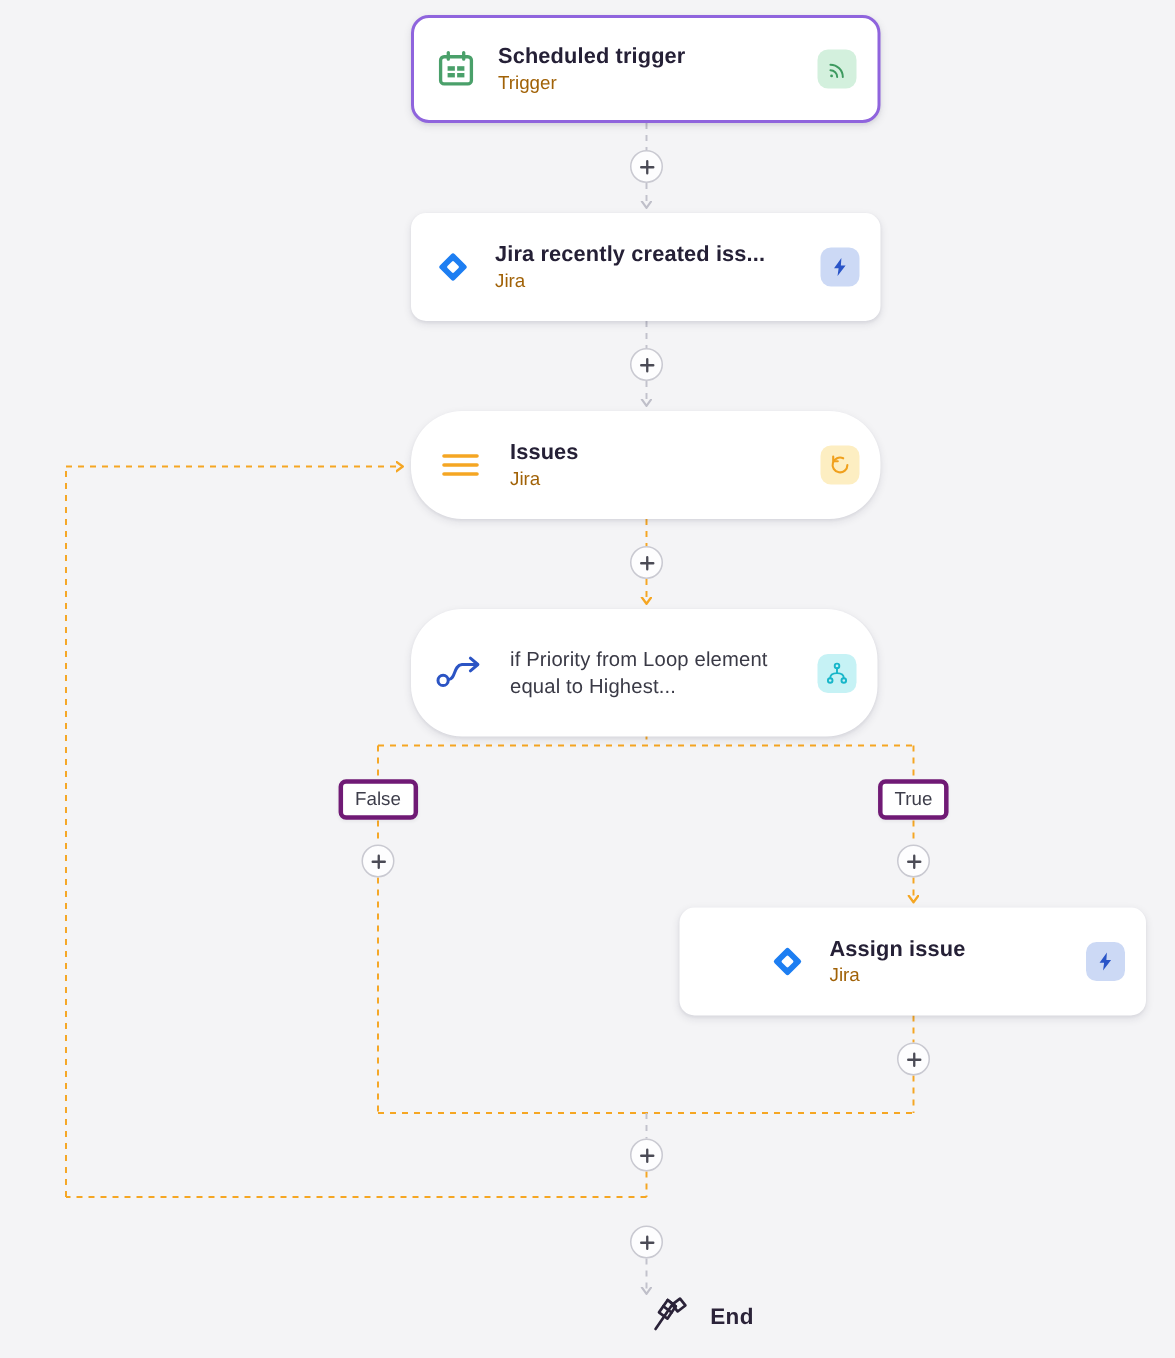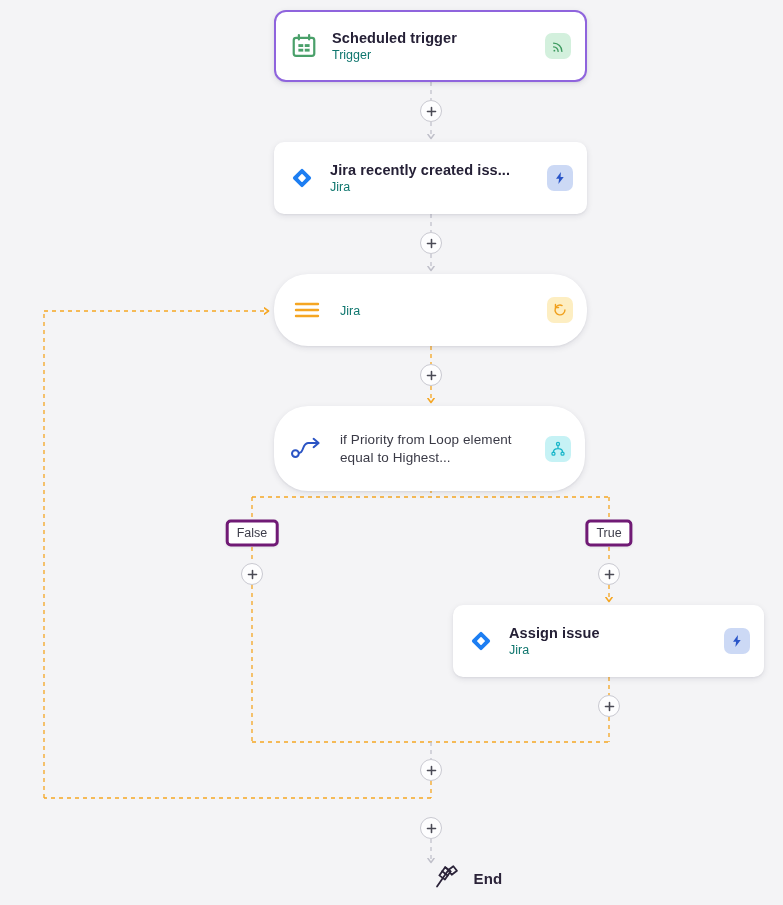--- a/index.html
+++ b/index.html
@@ -29,21 +29,21 @@
     width: 56px; min-width: 56px;
     display: flex; align-items: center; justify-content: center;
   }
   .node.pill .lead-icon { width: 66px; min-width: 66px; }
   .node .body { flex: 1; min-width: 0; padding-right: 6px; }
   .node .title {
     font-size: 14.5px; font-weight: bold; color: #252036;
     white-space: nowrap; overflow: hidden; letter-spacing: .1px;
   }
   .node .title.thin { font-weight: normal; color: #3a3a46; white-space: normal; line-height: 1.28; font-size: 13.5px; }
-  .node .subtitle { font-size: 12.5px; color: #0f766e; margin-top: 2px; }
+  .node .subtitle { font-size: 12.5px; color: #a16207; margin-top: 2px; }
   .node .badge {
     width: 26px; height: 26px; min-width: 26px;
     border-radius: 7px;
     display: flex; align-items: center; justify-content: center;
     margin-right: 14px;
   }
   .badge.green { background: #d3f0dd; }
   .badge.blue  { background: #ccd9f5; }
   .badge.amber { background: #fdeec2; }
   .badge.cyan  { background: #c6f2f5; }
@@ -182,20 +182,21 @@
     </span>
   </div>
 
   <div class="node pill" style="left:274px; top:274px; width:313px; height:72px;">
     <span class="lead-icon">
       <svg width="28" height="20" viewBox="0 0 28 20" stroke="#f5a623" stroke-width="2.4" stroke-linecap="round" fill="none">
         <path d="M3 4 L25 4 M3 10 L25 10 M3 16 L25 16"></path>
       </svg>
     </span>
     <div class="body">
+      <div class="title">Issues</div>
       <div class="subtitle">Jira</div>
     </div>
     <span class="badge amber">
       <svg width="16" height="16" viewBox="0 0 24 24" fill="none" stroke="#f0a01d" stroke-width="2.1" stroke-linecap="round">
         <path d="M19.4 12 a7.4 7.4 0 1 1 -4.2 -6.7"></path>
         <path d="M5.2 3.6 L5.2 8.2 L9.8 8.2" stroke-linejoin="round"></path>
       </svg>
     </span>
   </div>
 
@@ -213,21 +214,21 @@
     <span class="badge cyan">
       <svg width="16" height="16" viewBox="0 0 24 24" fill="none" stroke="#17b6c9" stroke-width="1.9">
         <circle cx="12" cy="4.4" r="2.3"></circle>
         <circle cx="5.2" cy="19" r="2.3"></circle>
         <circle cx="18.8" cy="19" r="2.3"></circle>
         <path d="M12 6.8 L12 11.6 M5.2 16.7 C5.2 13 8 11.6 12 11.6 C16 11.6 18.8 13 18.8 16.7" stroke-linecap="round"></path>
       </svg>
     </span>
   </div>
 
-  <div class="node rect" style="left:453px; top:605px; width:311px; height:72px;">
+  <div class="node rect" style="left:453px; top:605px; width:311px; height:72px;padding-left:44px;">
     <span class="lead-icon">
       <svg width="26" height="26" viewBox="0 0 24 24">
         <rect x="5.6" y="5.6" width="12.8" height="12.8" rx="1.6" transform="rotate(45 12 12)" fill="#1d7ef2"></rect>
         <rect x="9.2" y="9.2" width="5.6" height="5.6" rx="0.8" transform="rotate(45 12 12)" fill="#ffffff"></rect>
       </svg>
     </span>
     <div class="body">
       <div class="title">Assign issue</div>
       <div class="subtitle">Jira</div>
     </div>

